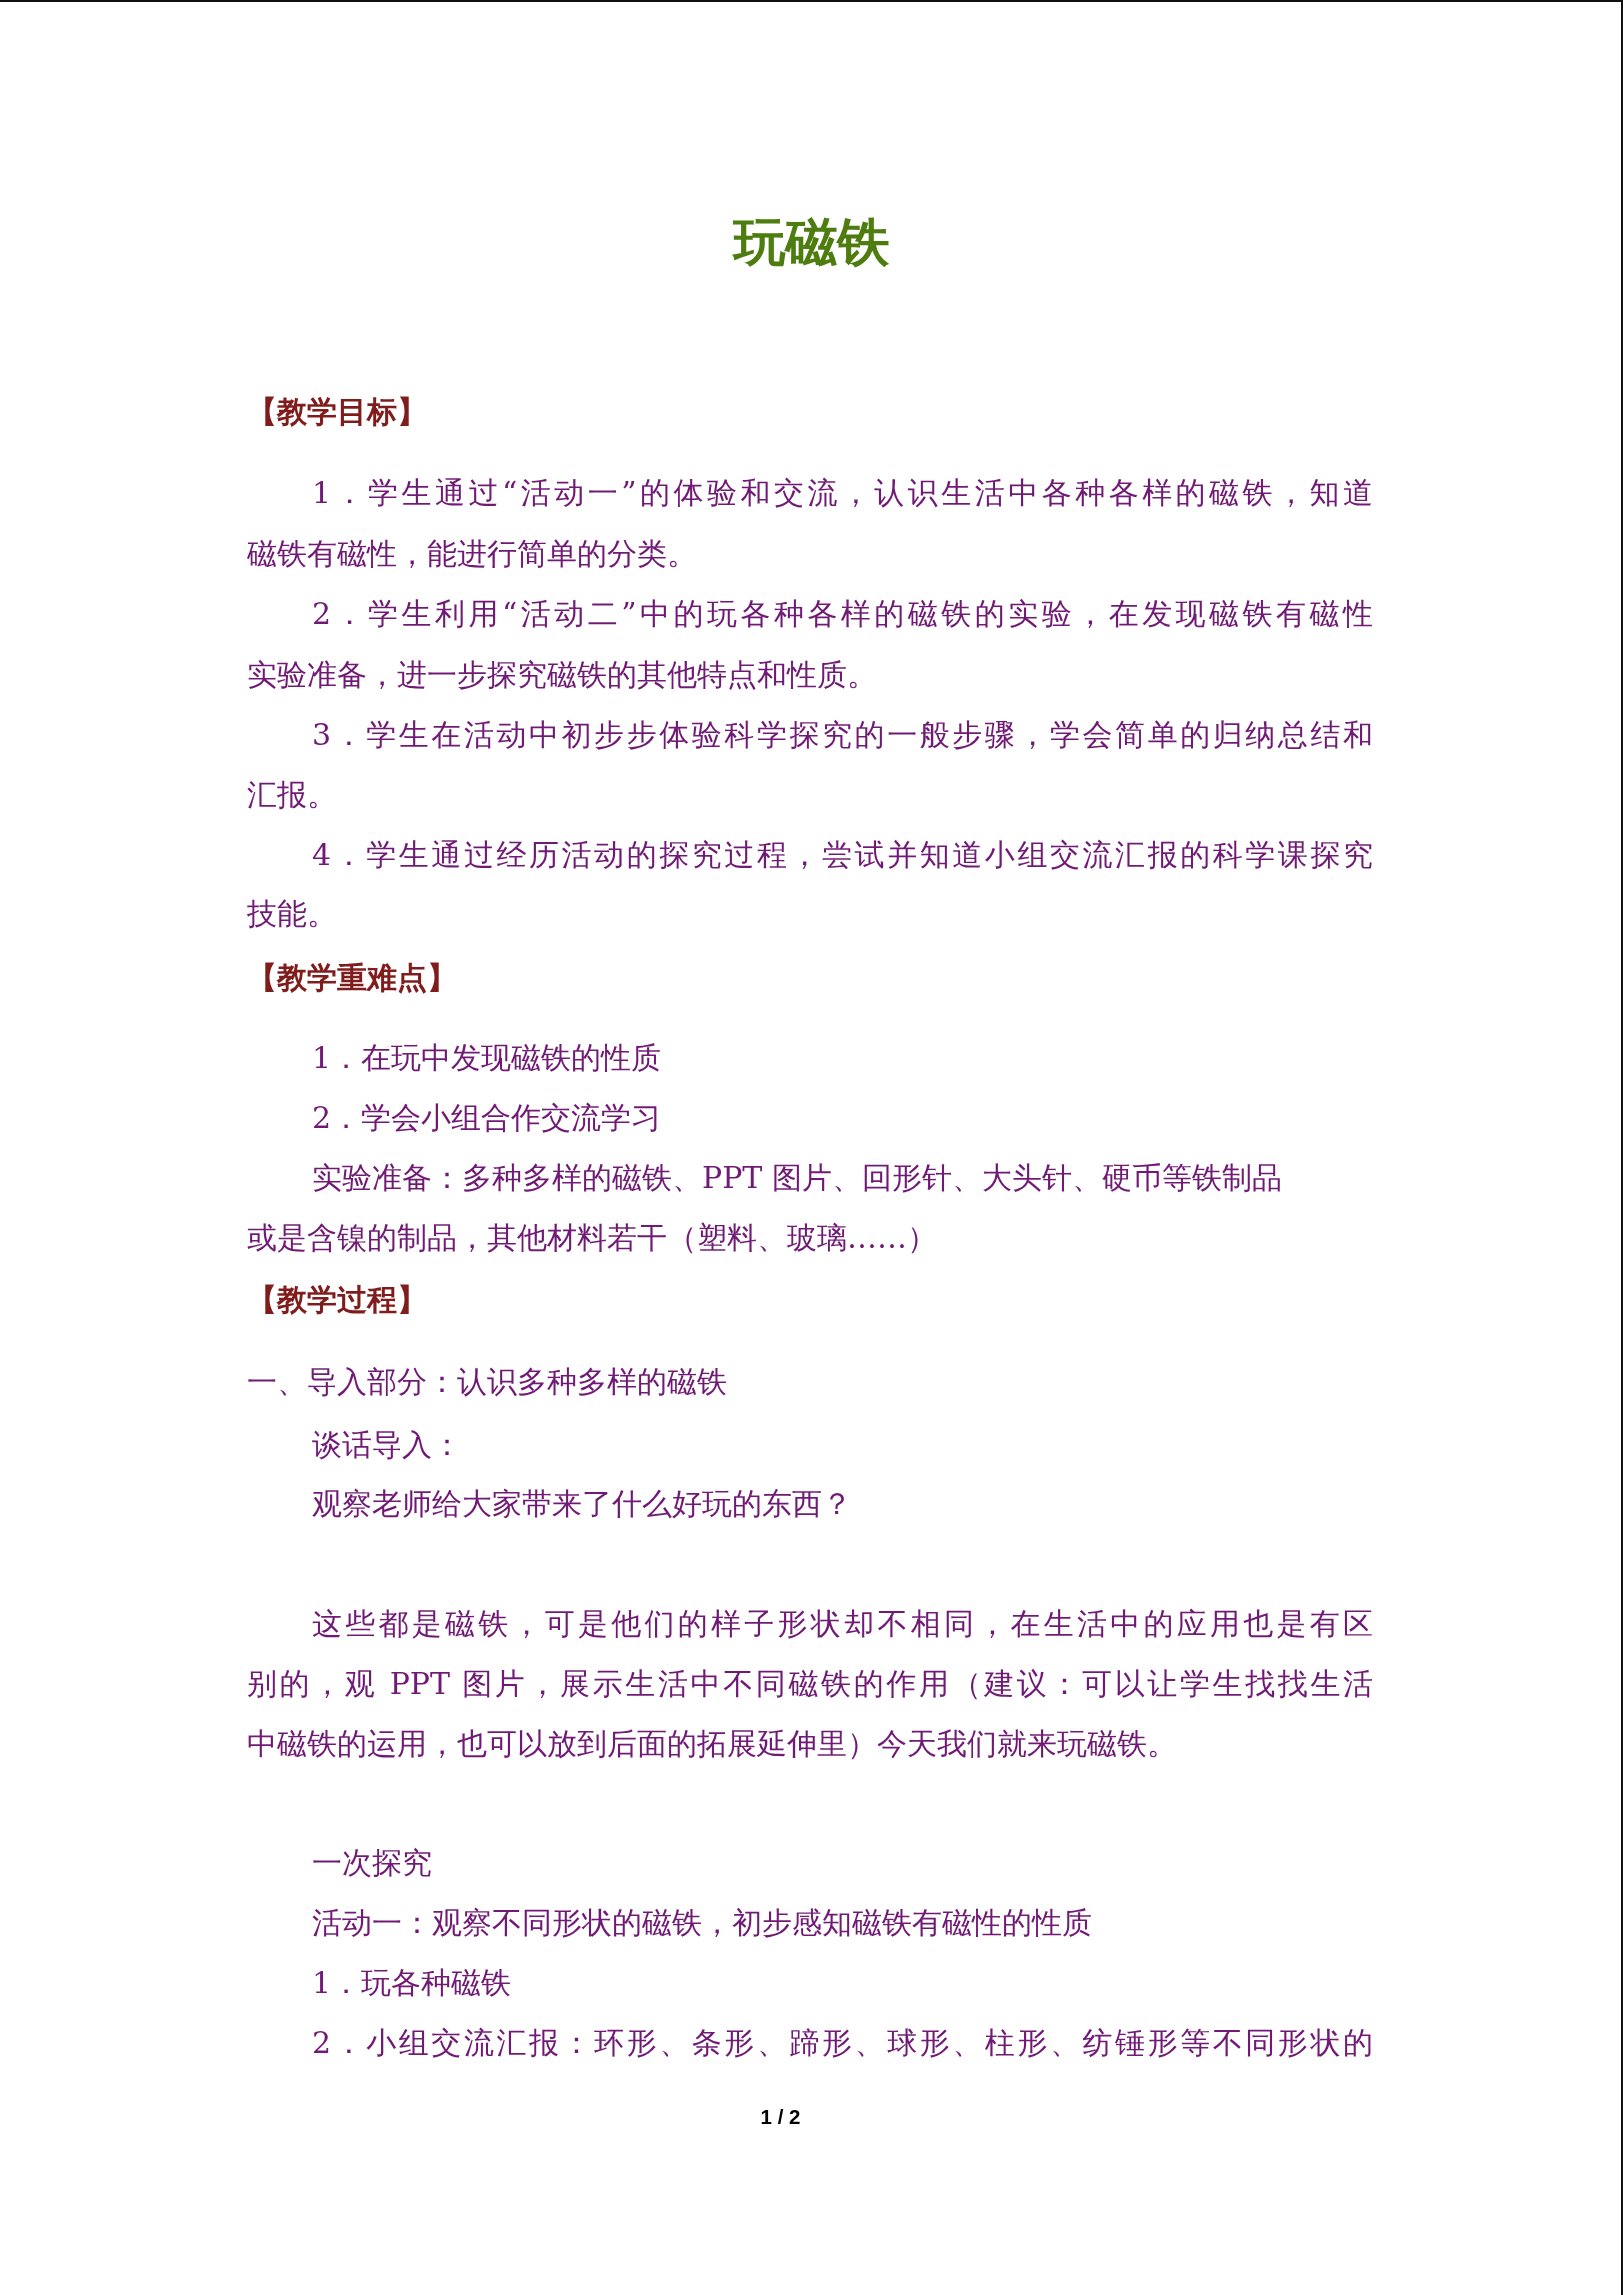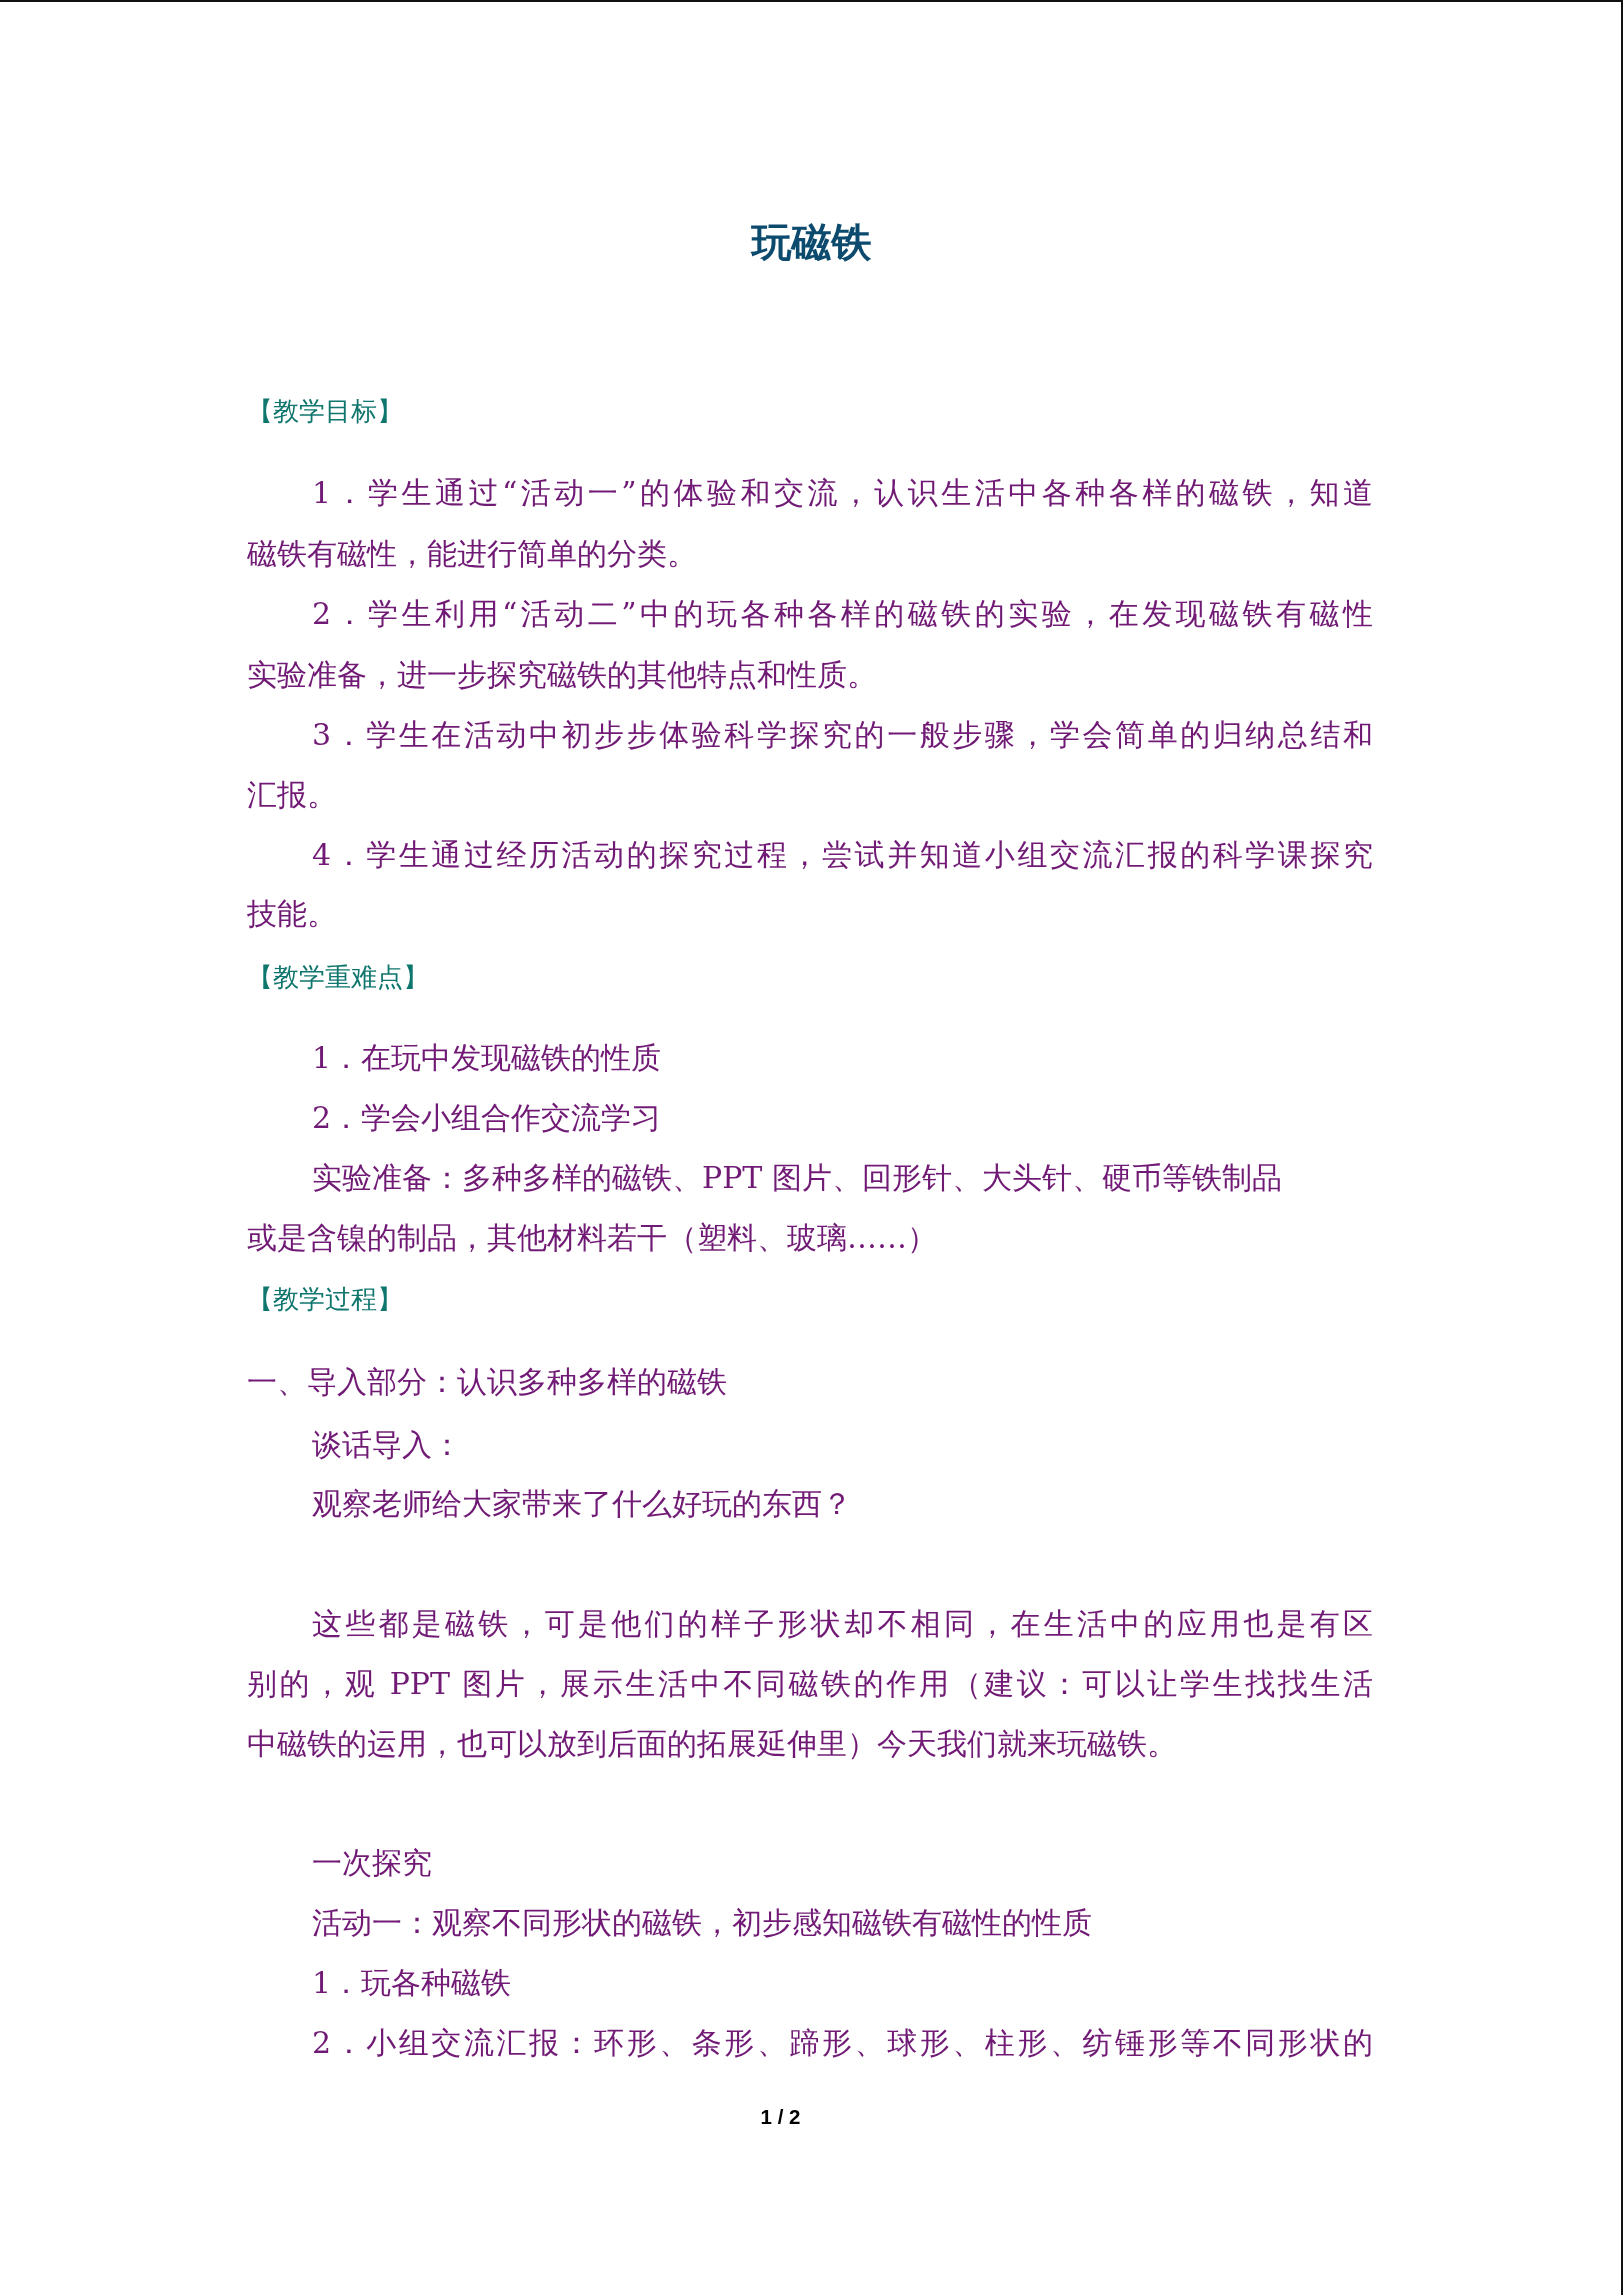--- a/index.html
+++ b/index.html
@@ -13,26 +13,26 @@
     position: absolute; left: 247px; width: 1126px; white-space: nowrap;
     font-family: "DejaVu Serif", "Liberation Serif", serif;
     font-size: 30px; line-height: 41px; color: #701a75;
     transform: translateY(-20.5px);
   }
   .line.justify { text-align: justify; text-align-last: justify; }
   .indent { padding-left: 65px; box-sizing: border-box; }
   .title {
     position: absolute; left: 0; width: 1623px; top: 219px; text-align: center;
     font-family: "DejaVu Serif", "Liberation Serif", serif;
-    font-weight: bold; font-size: 40px; line-height: 41px; color: #0c4a6e;
+    font-weight: bold; font-size: 52px; line-height: 41px; color: #4d7c0f;
   }
   .heading {
     position: absolute; left: 247px; white-space: nowrap;
     font-family: "DejaVu Sans", "Liberation Sans", sans-serif;
-    font-weight: normal; font-size: 26px; line-height: 41px; color: #0f766e;
+    font-weight: bold; font-size: 30px; line-height: 41px; color: #7f1d1d;
     transform: translateY(-20.5px);
   }
   .pagenum {
     position: absolute; left: 0; width: 1561px; top: 2103px; text-align: center;
     font-family: "Liberation Sans", "DejaVu Sans", sans-serif;
     font-weight: bold; font-size: 20.5px; line-height: 24.5px; color: #000;
   }
 </style>
 </head>
 <body>

